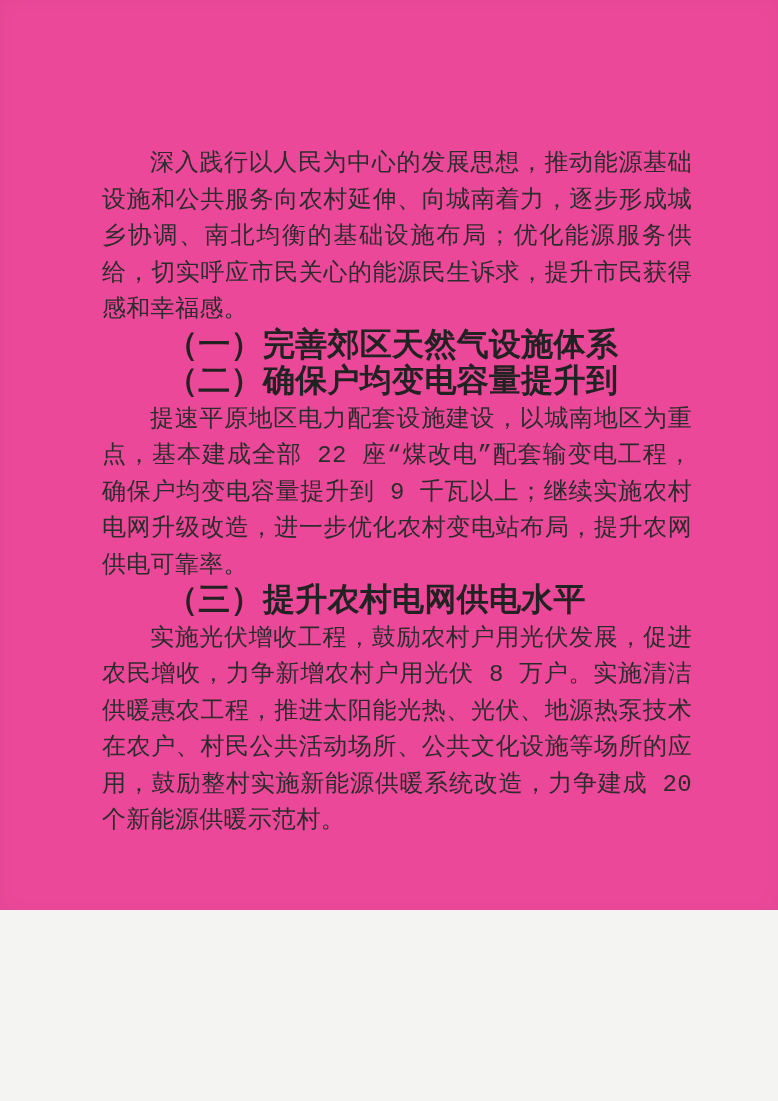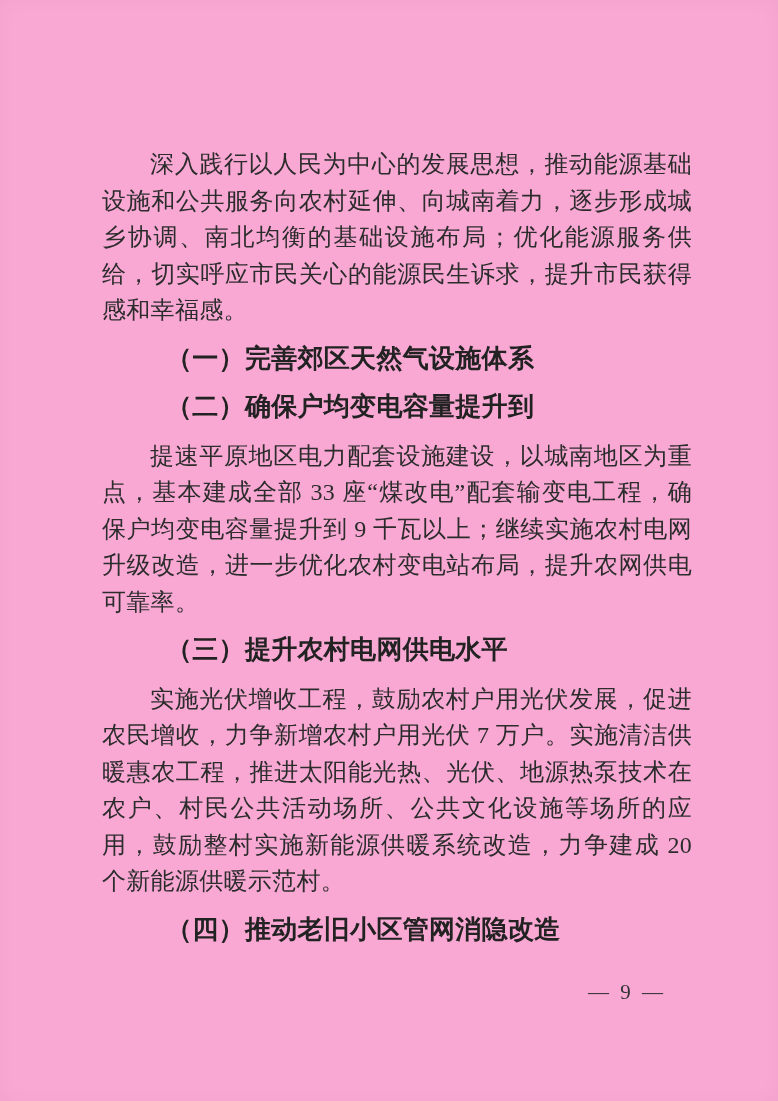--- a/index.html
+++ b/index.html
@@ -8,43 +8,44 @@
   }
   body {
     width: 778px;
     height: 1101px;
     background: #f4f4f2;
     font-family: "Liberation Serif", "DejaVu Serif", serif;
   }
   .sheet {
     position: relative;
     width: 778px;
-    height: 1101px;
-    background: #f9a8d4;
+    height: 910px;
+    background: #ec4899;
     box-shadow: inset 0 0 18px rgba(0,0,0,0.04);
     overflow: hidden;
+    font-family: Liberation Mono, monospace;
   }
   .content {
     position: absolute;
     left: 102px;
     top: 146px;
     width: 590px;
     color: #2c2c2c;
     font-size: 24px;
     line-height: 36.5px;
     text-align: justify;
     letter-spacing: 0.3px;
   }
   .content p {
     margin: 0;
     text-indent: 2em;
   }
   .section-heading {
-    margin: 12px;
-    font-size: 26px;
+    margin: 0;
+    font-size: 32px;
     line-height: 36.5px;
     font-weight: bold;
     text-indent: 2em;
     color: #222222;
   }
   .page-number {
     position: absolute;
     top: 980px;
     right: 112px;
     font-size: 21px;
@@ -58,23 +59,22 @@
 <body>
 
 <div class="sheet">
   <div class="content">
 
     <p>深入践行以人民为中心的发展思想，推动能源基础设施和公共服务向农村延伸、向城南着力，逐步形成城乡协调、南北均衡的基础设施布局；优化能源服务供给，切实呼应市民关心的能源民生诉求，提升市民获得感和幸福感。</p>
 
     <h3 class="section-heading">（一）完善郊区天然气设施体系</h3>
 
     <h3 class="section-heading">（二）确保户均变电容量提升到</h3>
-    <p>提速平原地区电力配套设施建设，以城南地区为重点，基本建成全部 33 座“煤改电”配套输变电工程，确保户均变电容量提升到 9 千瓦以上；继续实施农村电网升级改造，进一步优化农村变电站布局，提升农网供电可靠率。</p>
+    <p>提速平原地区电力配套设施建设，以城南地区为重点，基本建成全部 22 座“煤改电”配套输变电工程，确保户均变电容量提升到 9 千瓦以上；继续实施农村电网升级改造，进一步优化农村变电站布局，提升农网供电可靠率。</p>
 
     <h3 class="section-heading">（三）提升农村电网供电水平</h3>
-    <p>实施光伏增收工程，鼓励农村户用光伏发展，促进农民增收，力争新增农村户用光伏 7 万户。实施清洁供暖惠农工程，推进太阳能光热、光伏、地源热泵技术在农户、村民公共活动场所、公共文化设施等场所的应用，鼓励整村实施新能源供暖系统改造，力争建成 20 个新能源供暖示范村。</p>
+    <p>实施光伏增收工程，鼓励农村户用光伏发展，促进农民增收，力争新增农村户用光伏 8 万户。实施清洁供暖惠农工程，推进太阳能光热、光伏、地源热泵技术在农户、村民公共活动场所、公共文化设施等场所的应用，鼓励整村实施新能源供暖系统改造，力争建成 20 个新能源供暖示范村。</p>
 
-    <h3 class="section-heading">（四）推动老旧小区管网消隐改造</h3>
 
   </div>
 
   <div class="page-number">— 9 —</div>
 </div>
 
 </body></html>

